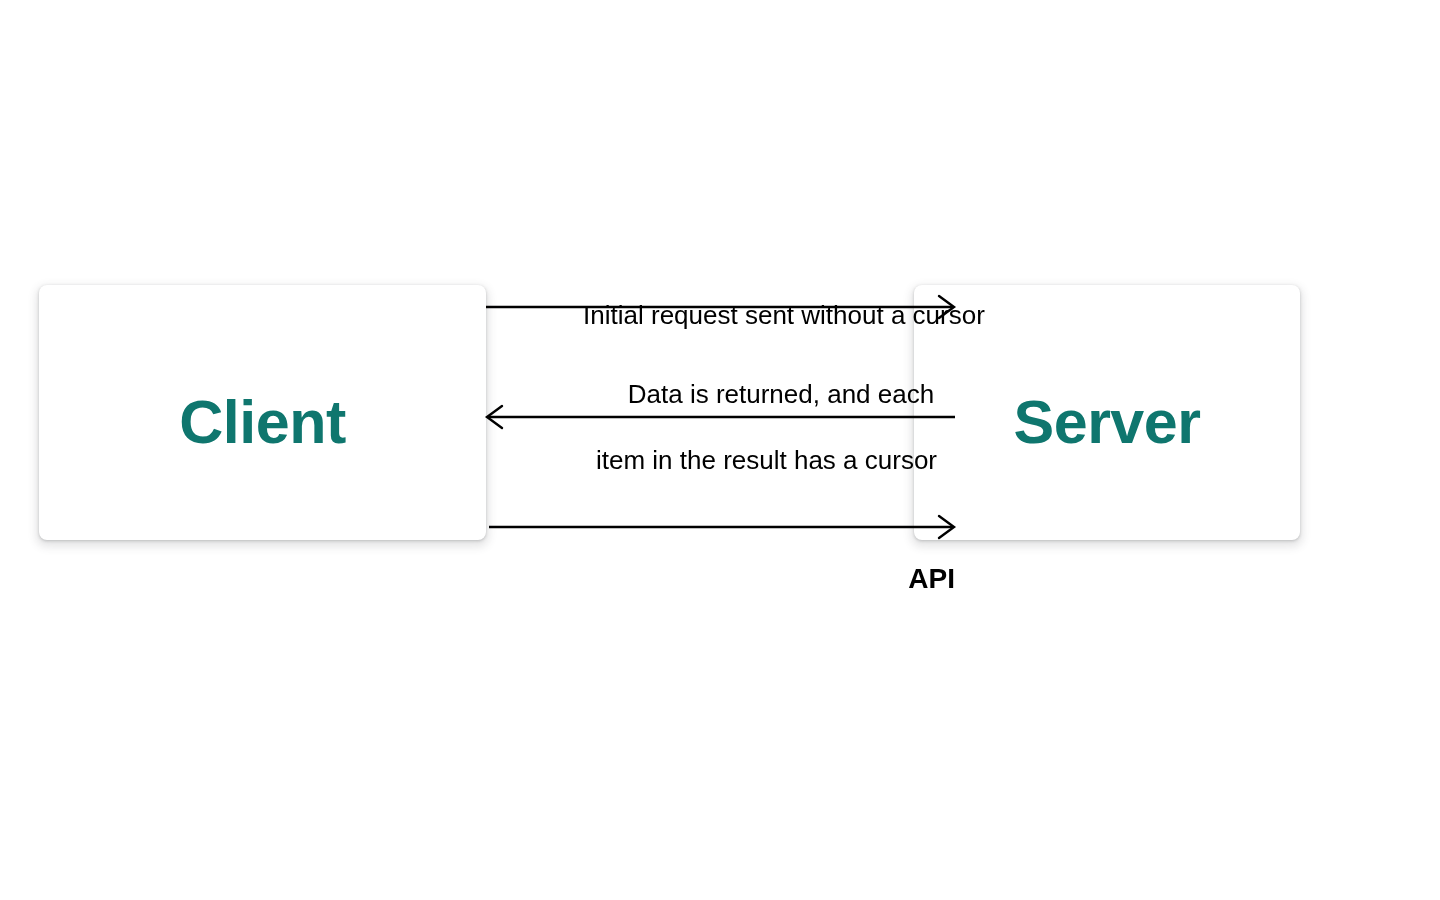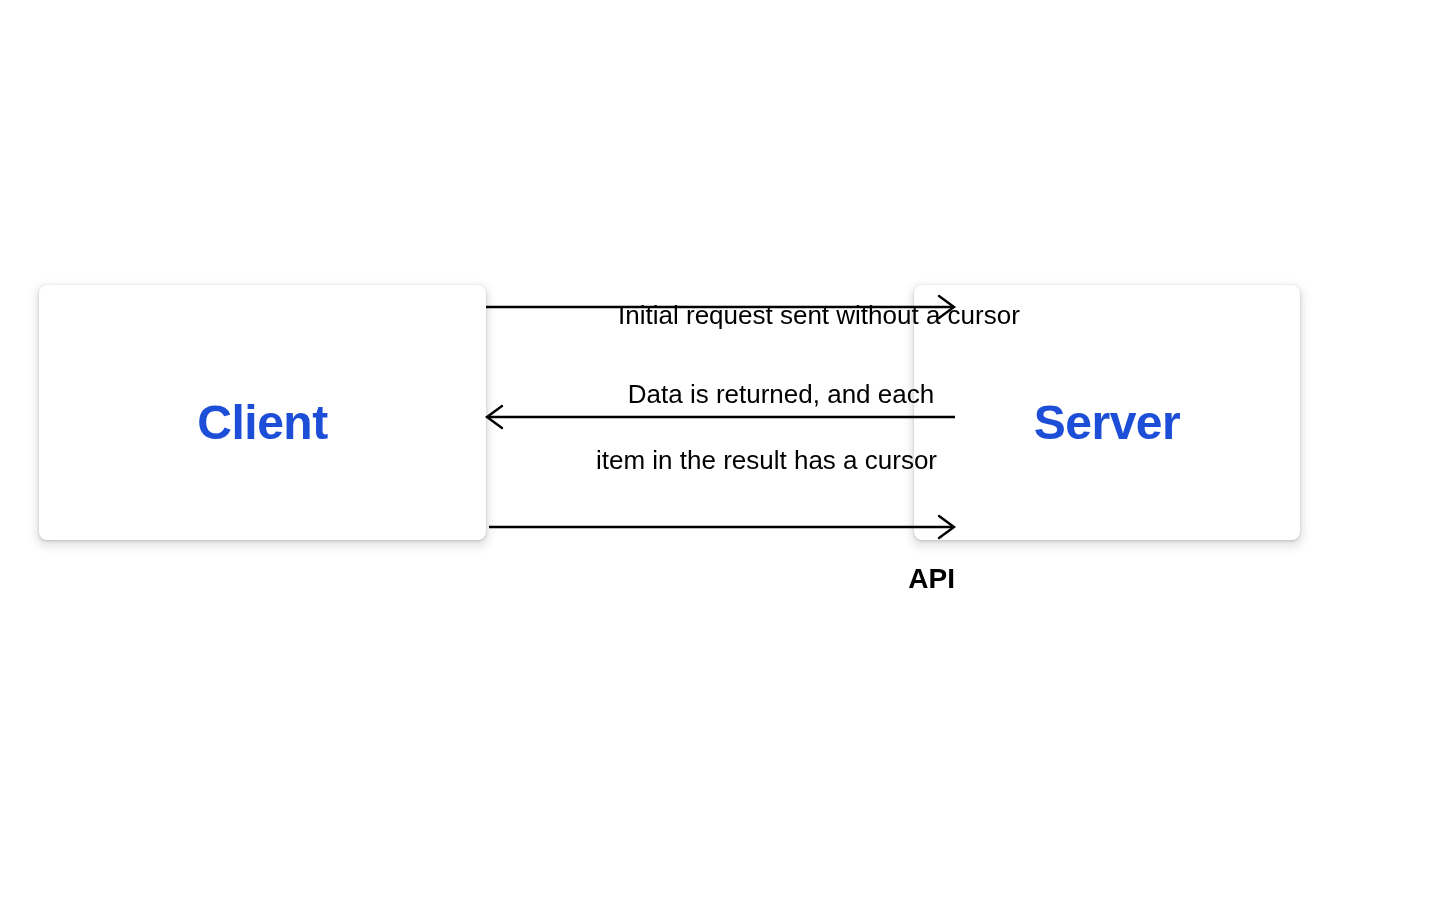--- a/index.html
+++ b/index.html
@@ -41,25 +41,25 @@
     width: 447px;
     height: 255px;
   }
   #server-box {
     left: 914px;
     top: 285px;
     width: 386px;
     height: 255px;
   }
   .node-label {
-    font-size: 48px;
+    font-size: 61px;
     font-weight: bold;
     line-height: 1;
     letter-spacing: -0.5px;
-    color: #1d4ed8;
+    color: #0f766e;
     white-space: nowrap;
     user-select: none;
     margin-top: 20px;
   }
 
   
   #messages-svg {
     position: absolute;
     left: 0;
     top: 0;
@@ -76,21 +76,20 @@
     font-weight: normal;
     line-height: 33px;
     color: #000000;
     white-space: pre;
     user-select: none;
   }
   #msg-label-1 {
     left: 486px;
     top: 266px;
     width: 567px;
-    padding-left: 35px;
   }
   #msg-label-2 {
     left: 486px;
     top: 345px;
     width: 561px;
   }
   #msg-label-3 {
     left: 486px;
     top: 455px;
     width: 469px;

